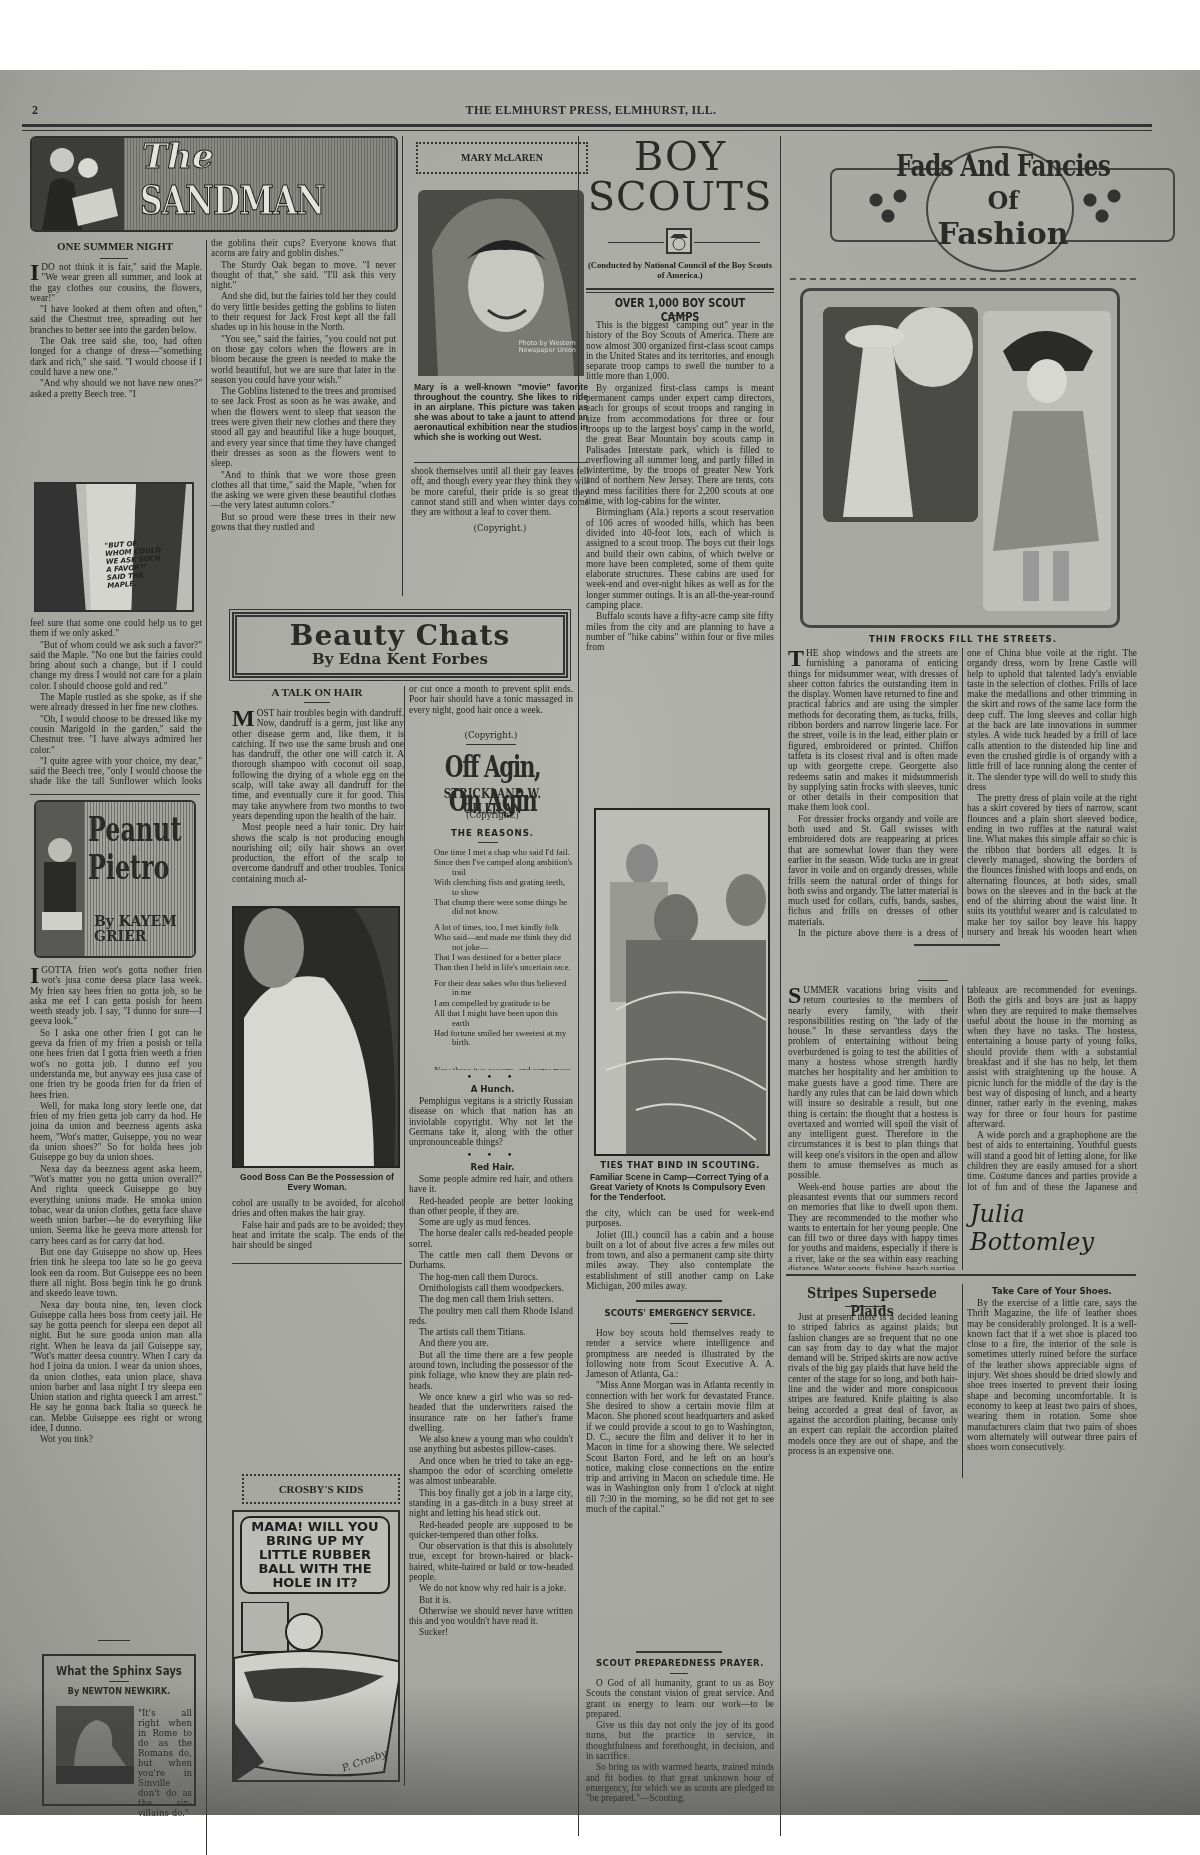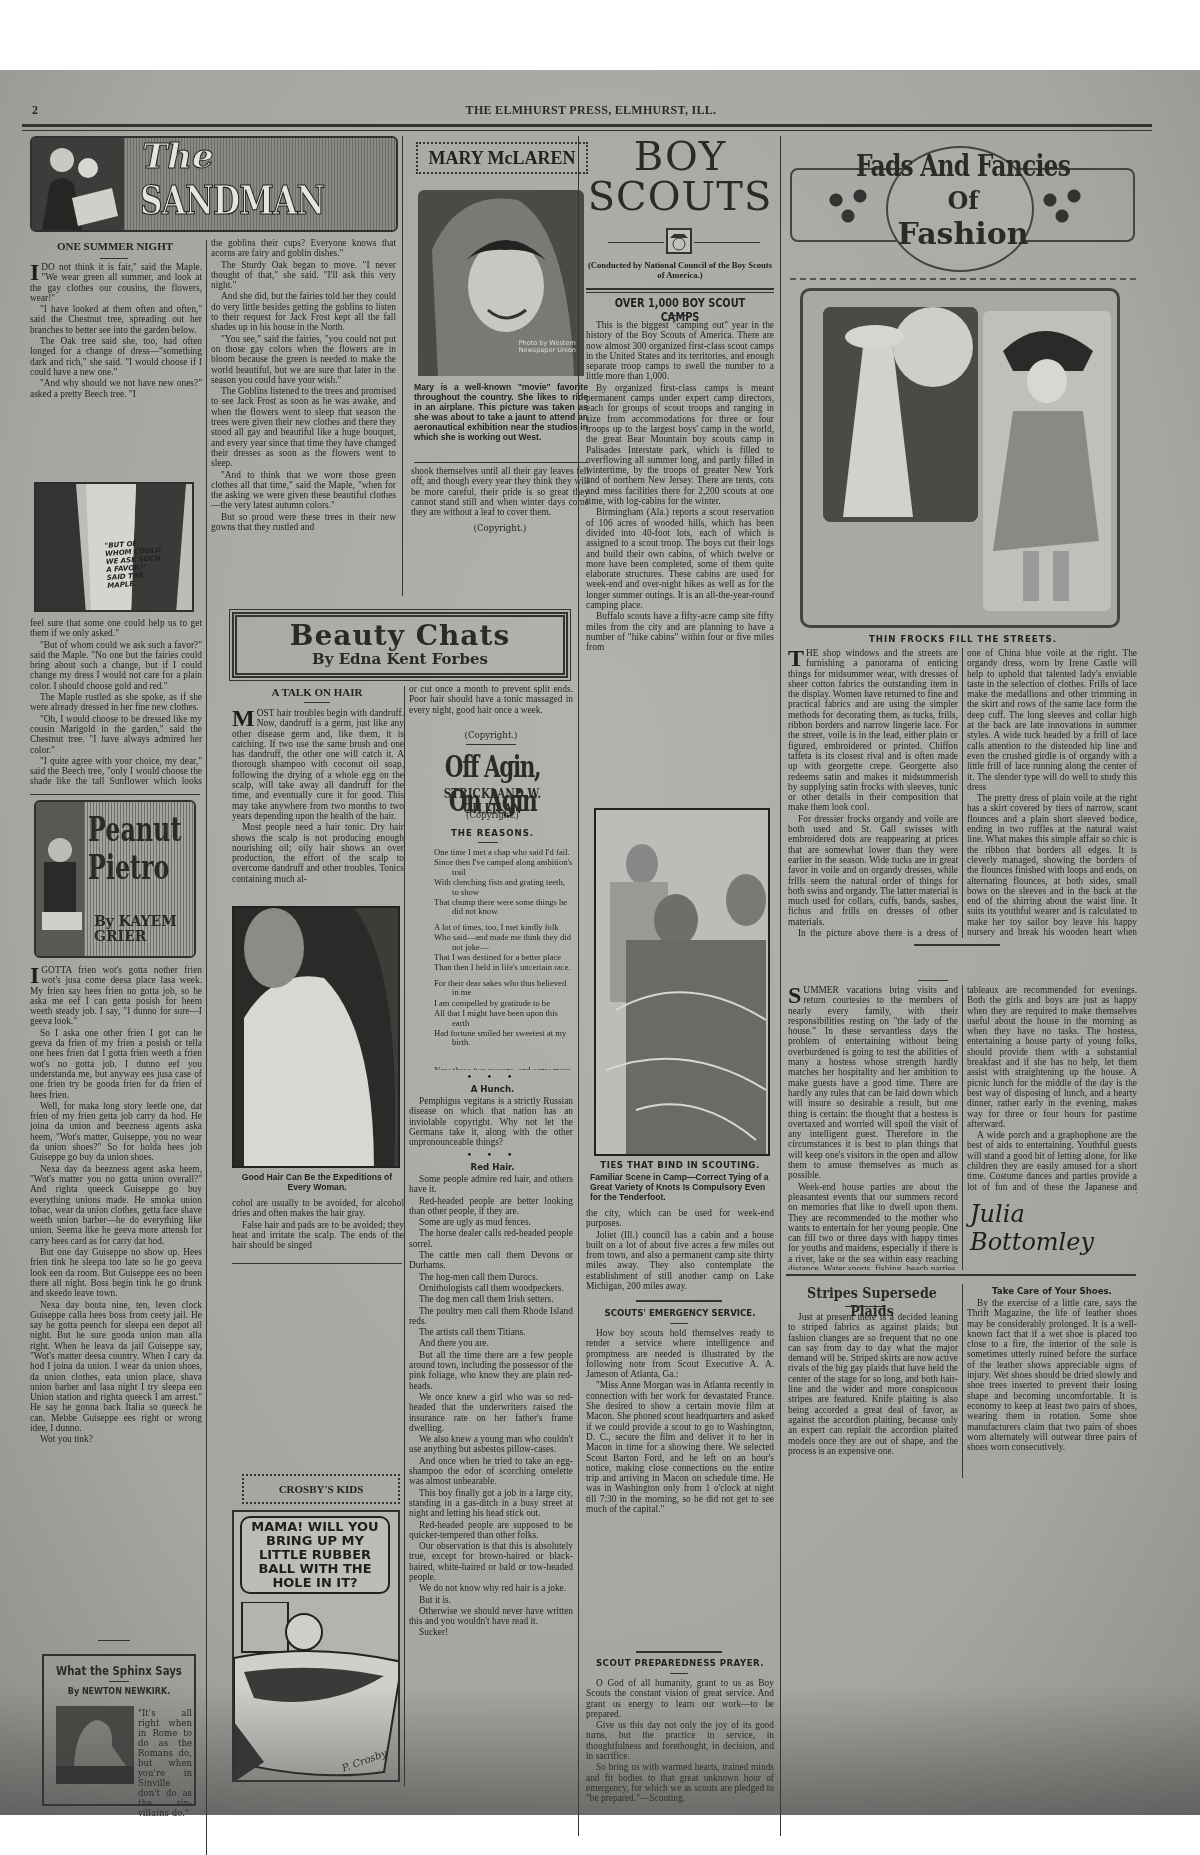--- a/index.html
+++ b/index.html
@@ -118,21 +118,21 @@
       <svg width="78" height="78" viewBox="0 0 78 78">
           <path d="M18 60 Q20 20 40 14 Q58 16 56 40 L70 60Z" fill="#8a8a85"></path>
           <rect x="0" y="60" width="78" height="18" fill="#333"></rect>
         </svg>
     </div>
     <div class="serif" style="position:absolute;left:94px;top:52px;width:54px;font-size:8.6px;line-height:10px;color:#222;text-align:justify">"It's all right when in Rome to do as the Romans do, but when you're in Sinville don't do as the sin-villains do."</div>
   </div>
 
   <div class="vline" style="left:402px;top:66px;height:460px"></div>
   <div style="position:absolute;left:416px;top:72px;width:172px;height:32px;border:2px dotted #333">
-    <div class="hdr" style="font-size:18px;line-height:28px">MARY McLAREN</div>
+    <div class="hdr" style="font-size:10px;line-height:28px">MARY McLAREN</div>
   </div>
   <div class="photo" style="left:418px;top:120px;width:166px;height:186px;border-radius:6px 6px 0 0;background:#4a4a47">
     <svg width="166" height="186" viewBox="0 0 166 186">
         <path d="M20 186 L14 60 Q40 0 100 10 Q150 40 156 186Z" fill="#7a7a75"></path>
         <ellipse cx="88" cy="96" rx="38" ry="46" fill="#c8c8c2"></ellipse>
         <path d="M48 70 Q88 30 128 70 Q110 58 88 60 Q64 58 48 70Z" fill="#222"></path>
         <path d="M70 120 Q88 136 108 120" stroke="#333" stroke-width="3" fill="none"></path>
       </svg>
     <div class="sans" style="position:absolute;right:8px;top:150px;font-size:6.5px;color:#ddd;text-align:right;width:80px;line-height:7px">Photo by Western Newspaper Union</div>
   </div>
@@ -153,21 +153,21 @@
     <p style="text-indent:0"><span class="dropcap">M</span><span>OST hair troubles begin with dandruff. Now, dandruff is a germ, just like any other disease germ and, like them, it is catching. If two use the same brush and one has dandruff, the other one will catch it. A thorough shampoo with coconut oil soap, following the drying of a whole egg on the scalp, will take away all dandruff for the time, and eventually cure it for good. This may take anywhere from two months to two years depending upon the health of the hair.</span></p>
     <p>Most people need a hair tonic. Dry hair shows the scalp is not producing enough nourishing oil; oily hair shows an over production, the effort of the scalp to overcome dandruff and other troubles. Tonics containing much al-</p>
   </div>
   <div class="photo" style="left:232px;top:836px;width:168px;height:262px;border:2px solid #222;background:#3c3c39">
     <svg width="168" height="262" viewBox="0 0 168 262">
         <path d="M0 0 L120 0 Q168 60 160 262 L0 262Z" fill="#2a2a28"></path>
         <path d="M10 110 Q40 60 90 70 Q140 120 140 262 L10 262Z" fill="#d8d8d2"></path>
         <ellipse cx="40" cy="40" rx="30" ry="40" fill="#8c8c87"></ellipse>
       </svg>
   </div>
-  <div class="cap" style="position:absolute;left:232px;top:1102px;width:170px;text-align:center">Good Hair Can Be the Expeditions of Every Woman.</div>
+  <div class="cap" style="position:absolute;left:232px;top:1102px;width:170px;text-align:center">Good Boss Can Be the Possession of Every Woman.</div>
   <div class="col" style="left:232px;top:1128px;width:172px;height:62px">
     <p style="text-indent:0">cohol are usually to be avoided, for alcohol dries and often makes the hair gray.</p>
     <p>False hair and pads are to be avoided; they heat and irritate the scalp. The ends of the hair should be singed</p>
   </div>
   <div class="hline" style="left:232px;top:1193px;width:170px"></div>
 
   <div style="position:absolute;left:242px;top:1404px;width:158px;height:30px;border:2px dotted #333">
     <div class="hdr" style="font-size:11px;line-height:26px">CROSBY'S KIDS</div>
   </div>
   <div class="box" style="left:232px;top:1440px;width:168px;height:272px;background:#b4b4af;overflow:hidden">
@@ -288,21 +288,21 @@
   <div class="hline" style="left:636px;top:1581px;width:86px;height:2px"></div>
   <div class="sans" style="position:absolute;left:586px;top:1588px;width:188px;text-align:center;font-size:8.6px;font-weight:bold;color:#222;letter-spacing:.5px">SCOUT PREPAREDNESS PRAYER.</div>
   <div class="hline" style="left:670px;top:1603px;width:18px"></div>
   <div class="col" style="left:586px;top:1608px;width:188px;height:130px">
     <p>O God of all humanity, grant to us as Boy Scouts the constant vision of great service. And grant us energy to learn our work—to be prepared.</p>
     <p>Give us this day not only the joy of its good turns, but the practice in service, in thoughtfulness and forethought, in decision, and in sacrifice.</p>
     <p>So bring us with warmed hearts, trained minds and fit bodies to that great unknown hour of emergency, for which we as scouts are pledged to "be prepared."—Scouting.</p>
   </div>
 
   <div class="vline" style="left:780px;top:66px;height:1700px"></div>
-  <div style="position:absolute;left:790px;top:76px;width:346px;height:116px">
+  <div style="position:absolute;left:830px;top:76px;width:346px;height:116px">
     <div style="position:absolute;left:0;top:22px;width:345px;height:74px;border:2px solid #444;border-radius:8px"></div>
     <div style="position:absolute;left:96px;top:0;width:148px;height:126px;border:2px solid #444;border-radius:50%;background:#adada8"></div>
     <div style="position:absolute;left:34px;top:38px;width:60px;height:40px;background:radial-gradient(circle at 20% 40%,#333 6px,transparent 7px),radial-gradient(circle at 60% 30%,#333 6px,transparent 7px),radial-gradient(circle at 40% 80%,#333 6px,transparent 7px)"></div>
     <div style="position:absolute;left:248px;top:38px;width:60px;height:40px;background:radial-gradient(circle at 20% 40%,#333 6px,transparent 7px),radial-gradient(circle at 60% 30%,#333 6px,transparent 7px),radial-gradient(circle at 40% 80%,#333 6px,transparent 7px)"></div>
     <div class="serif" style="position:absolute;left:0;top:2px;width:346px;text-align:center;font-size:30px;font-weight:bold;color:#2a2a28;letter-spacing:-1px;transform:scaleX(.78)">Fads And Fancies</div>
     <div class="serif" style="position:absolute;left:0;top:40px;width:346px;text-align:center;font-size:24px;font-weight:bold;color:#2a2a28">Of</div>
     <div class="serif" style="position:absolute;left:0;top:70px;width:346px;text-align:center;font-size:30px;font-weight:bold;color:#2a2a28">Fashion</div>
   </div>
   <div style="position:absolute;left:790px;top:208px;width:346px;border-top:2px dashed #555"></div>
   <div style="position:absolute;left:800px;top:218px;width:320px;height:340px;border:3px solid #444;border-radius:10px;background:#a9a9a4">

